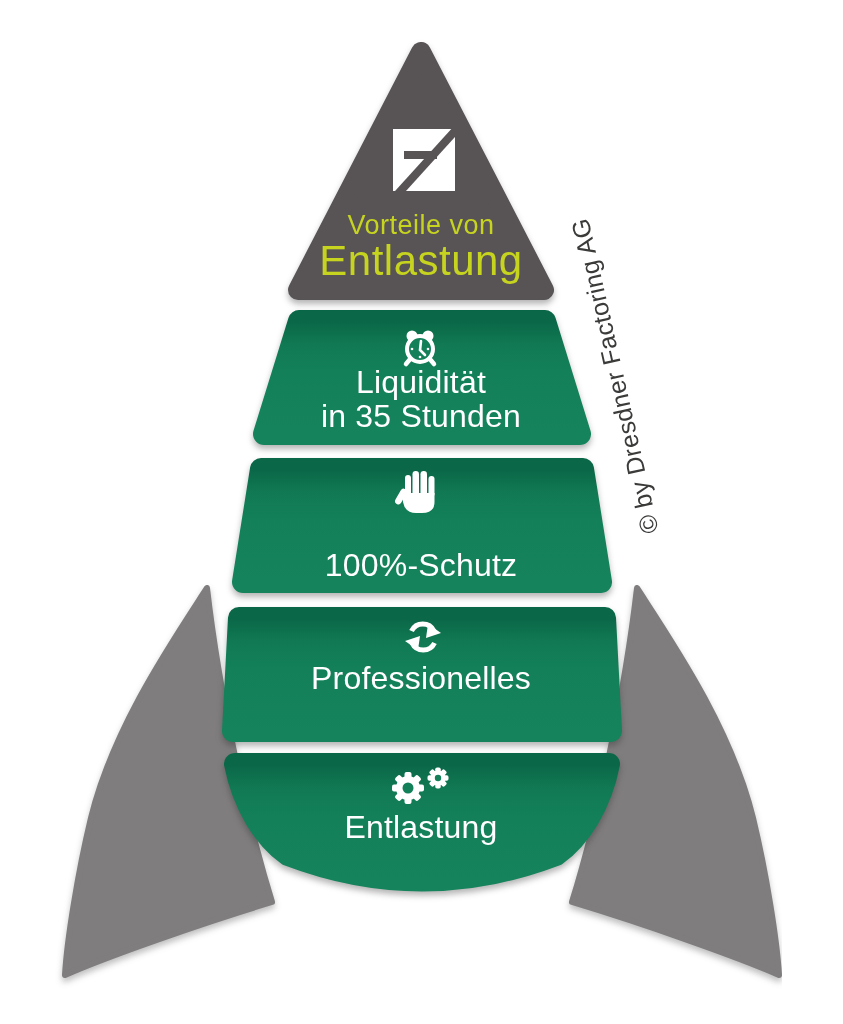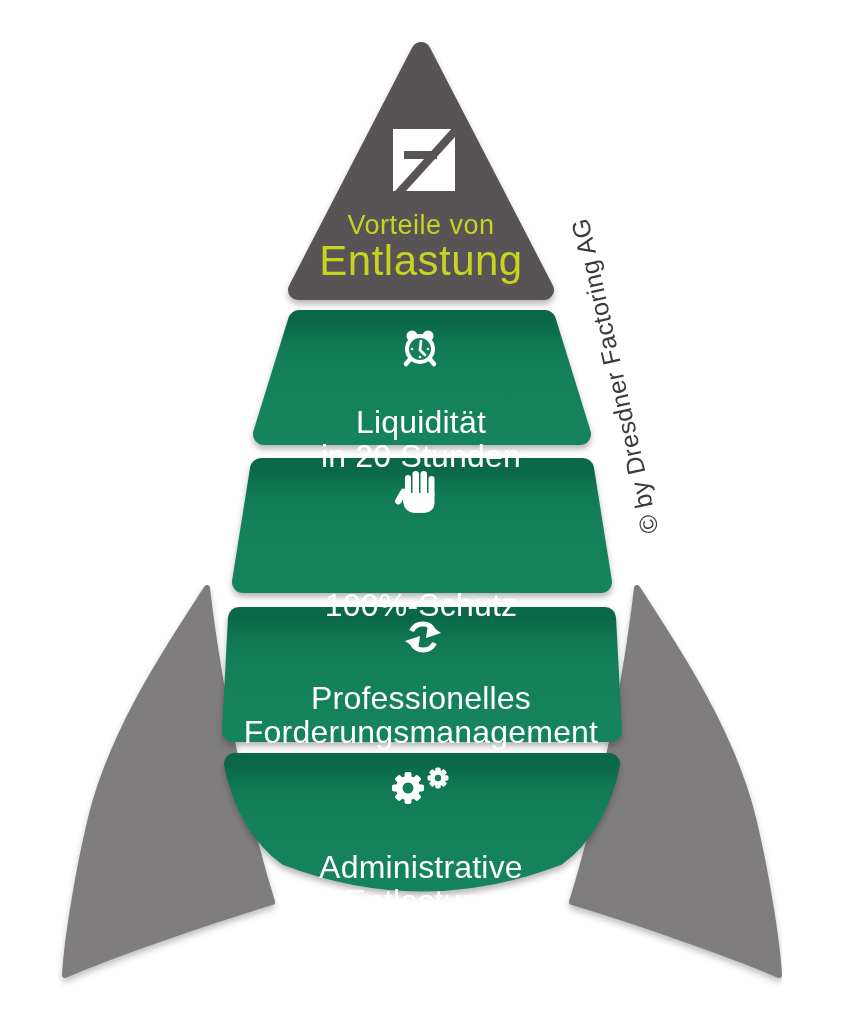--- a/index.html
+++ b/index.html
@@ -10,21 +10,21 @@
     overflow:hidden;
     font-family:"Liberation Sans","DejaVu Sans",sans-serif;
   }
   #shapes{position:absolute;left:0;top:0;}
   .fin{filter:drop-shadow(0 4px 3px rgba(40,40,40,.30));}
   .nose{filter:drop-shadow(0 4px 3px rgba(40,40,40,.35));}
   .seg{filter:drop-shadow(0 4px 3px rgba(40,40,40,.35));}
   .txt{
     position:absolute;left:421px;transform:translateX(-50%);
     text-align:center;color:#ffffff;font-size:32px;line-height:34px;
-    white-space:nowrap;letter-spacing:.2px;margin-top:40px;
+    white-space:nowrap;letter-spacing:.2px;
   }
   .title-block{
     position:absolute;left:421px;top:210px;transform:translateX(-50%);
     text-align:center;color:#c6d420;white-space:nowrap;
   }
   .title-line1{font-size:27px;line-height:30px;letter-spacing:.5px;}
   .title-line2{font-size:42px;line-height:42px;letter-spacing:.5px;}
   .watermark{
     position:absolute;left:615px;top:376px;
     transform:translate(-50%,-50%) rotate(-102.7deg);
@@ -113,29 +113,27 @@
     </g>
   </svg>
 
   <div class="title-block">
     <div class="title-line1">Vorteile von</div>
     <div class="title-line2">Entlastung</div>
   </div>
 
   <div class="txt" style="top:365px">
     <div>Liquidität</div>
-    <div>in 20 Stunden</div>
+    <div>in 35 Stunden</div>
   </div>
   <div class="txt" style="top:548px">
     <div>100%-Schutz</div>
   </div>
-  <div class="txt" style="top:641px">
+  <div class="txt" style="top:661px">
     <div>Professionelles</div>
-    <div>Forderungsmanagement</div>
   </div>
   <div class="txt" style="top:810px">
-    <div>Administrative</div>
     <div>Entlastung</div>
   </div>
 
   <div class="watermark">© by Dresdner Factoring AG</div>
 
 </div>
 
 </body></html>

